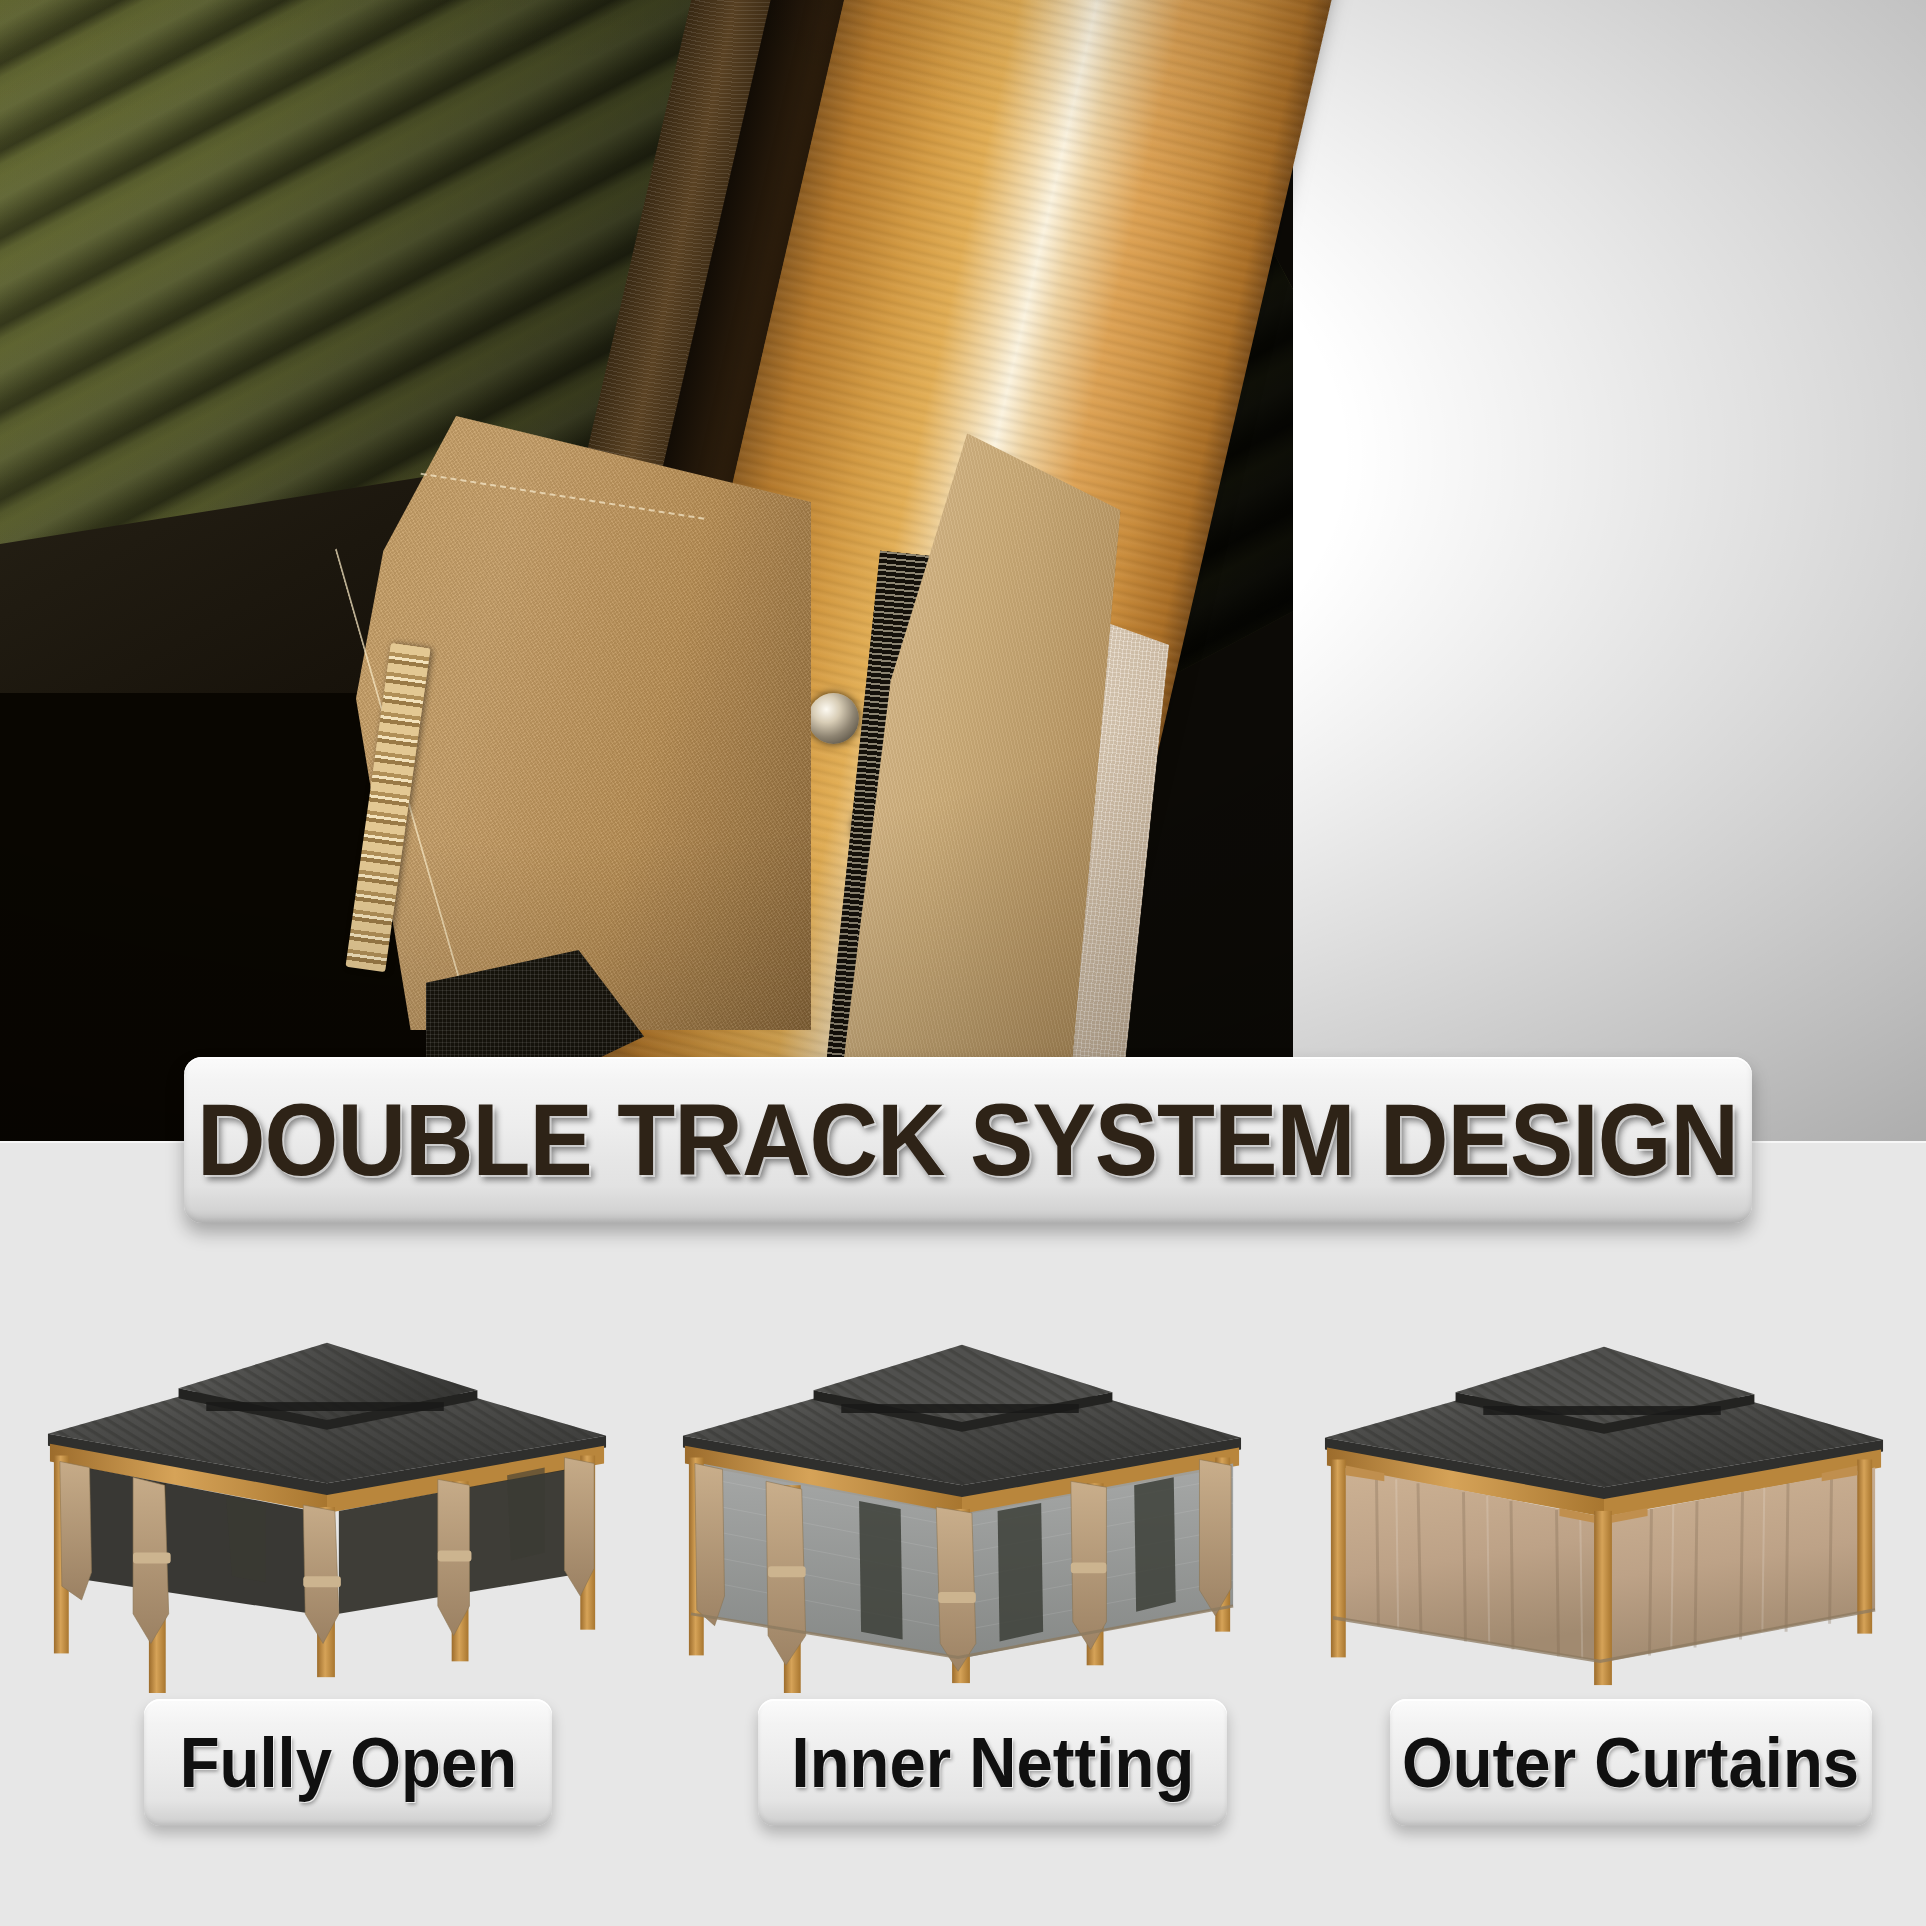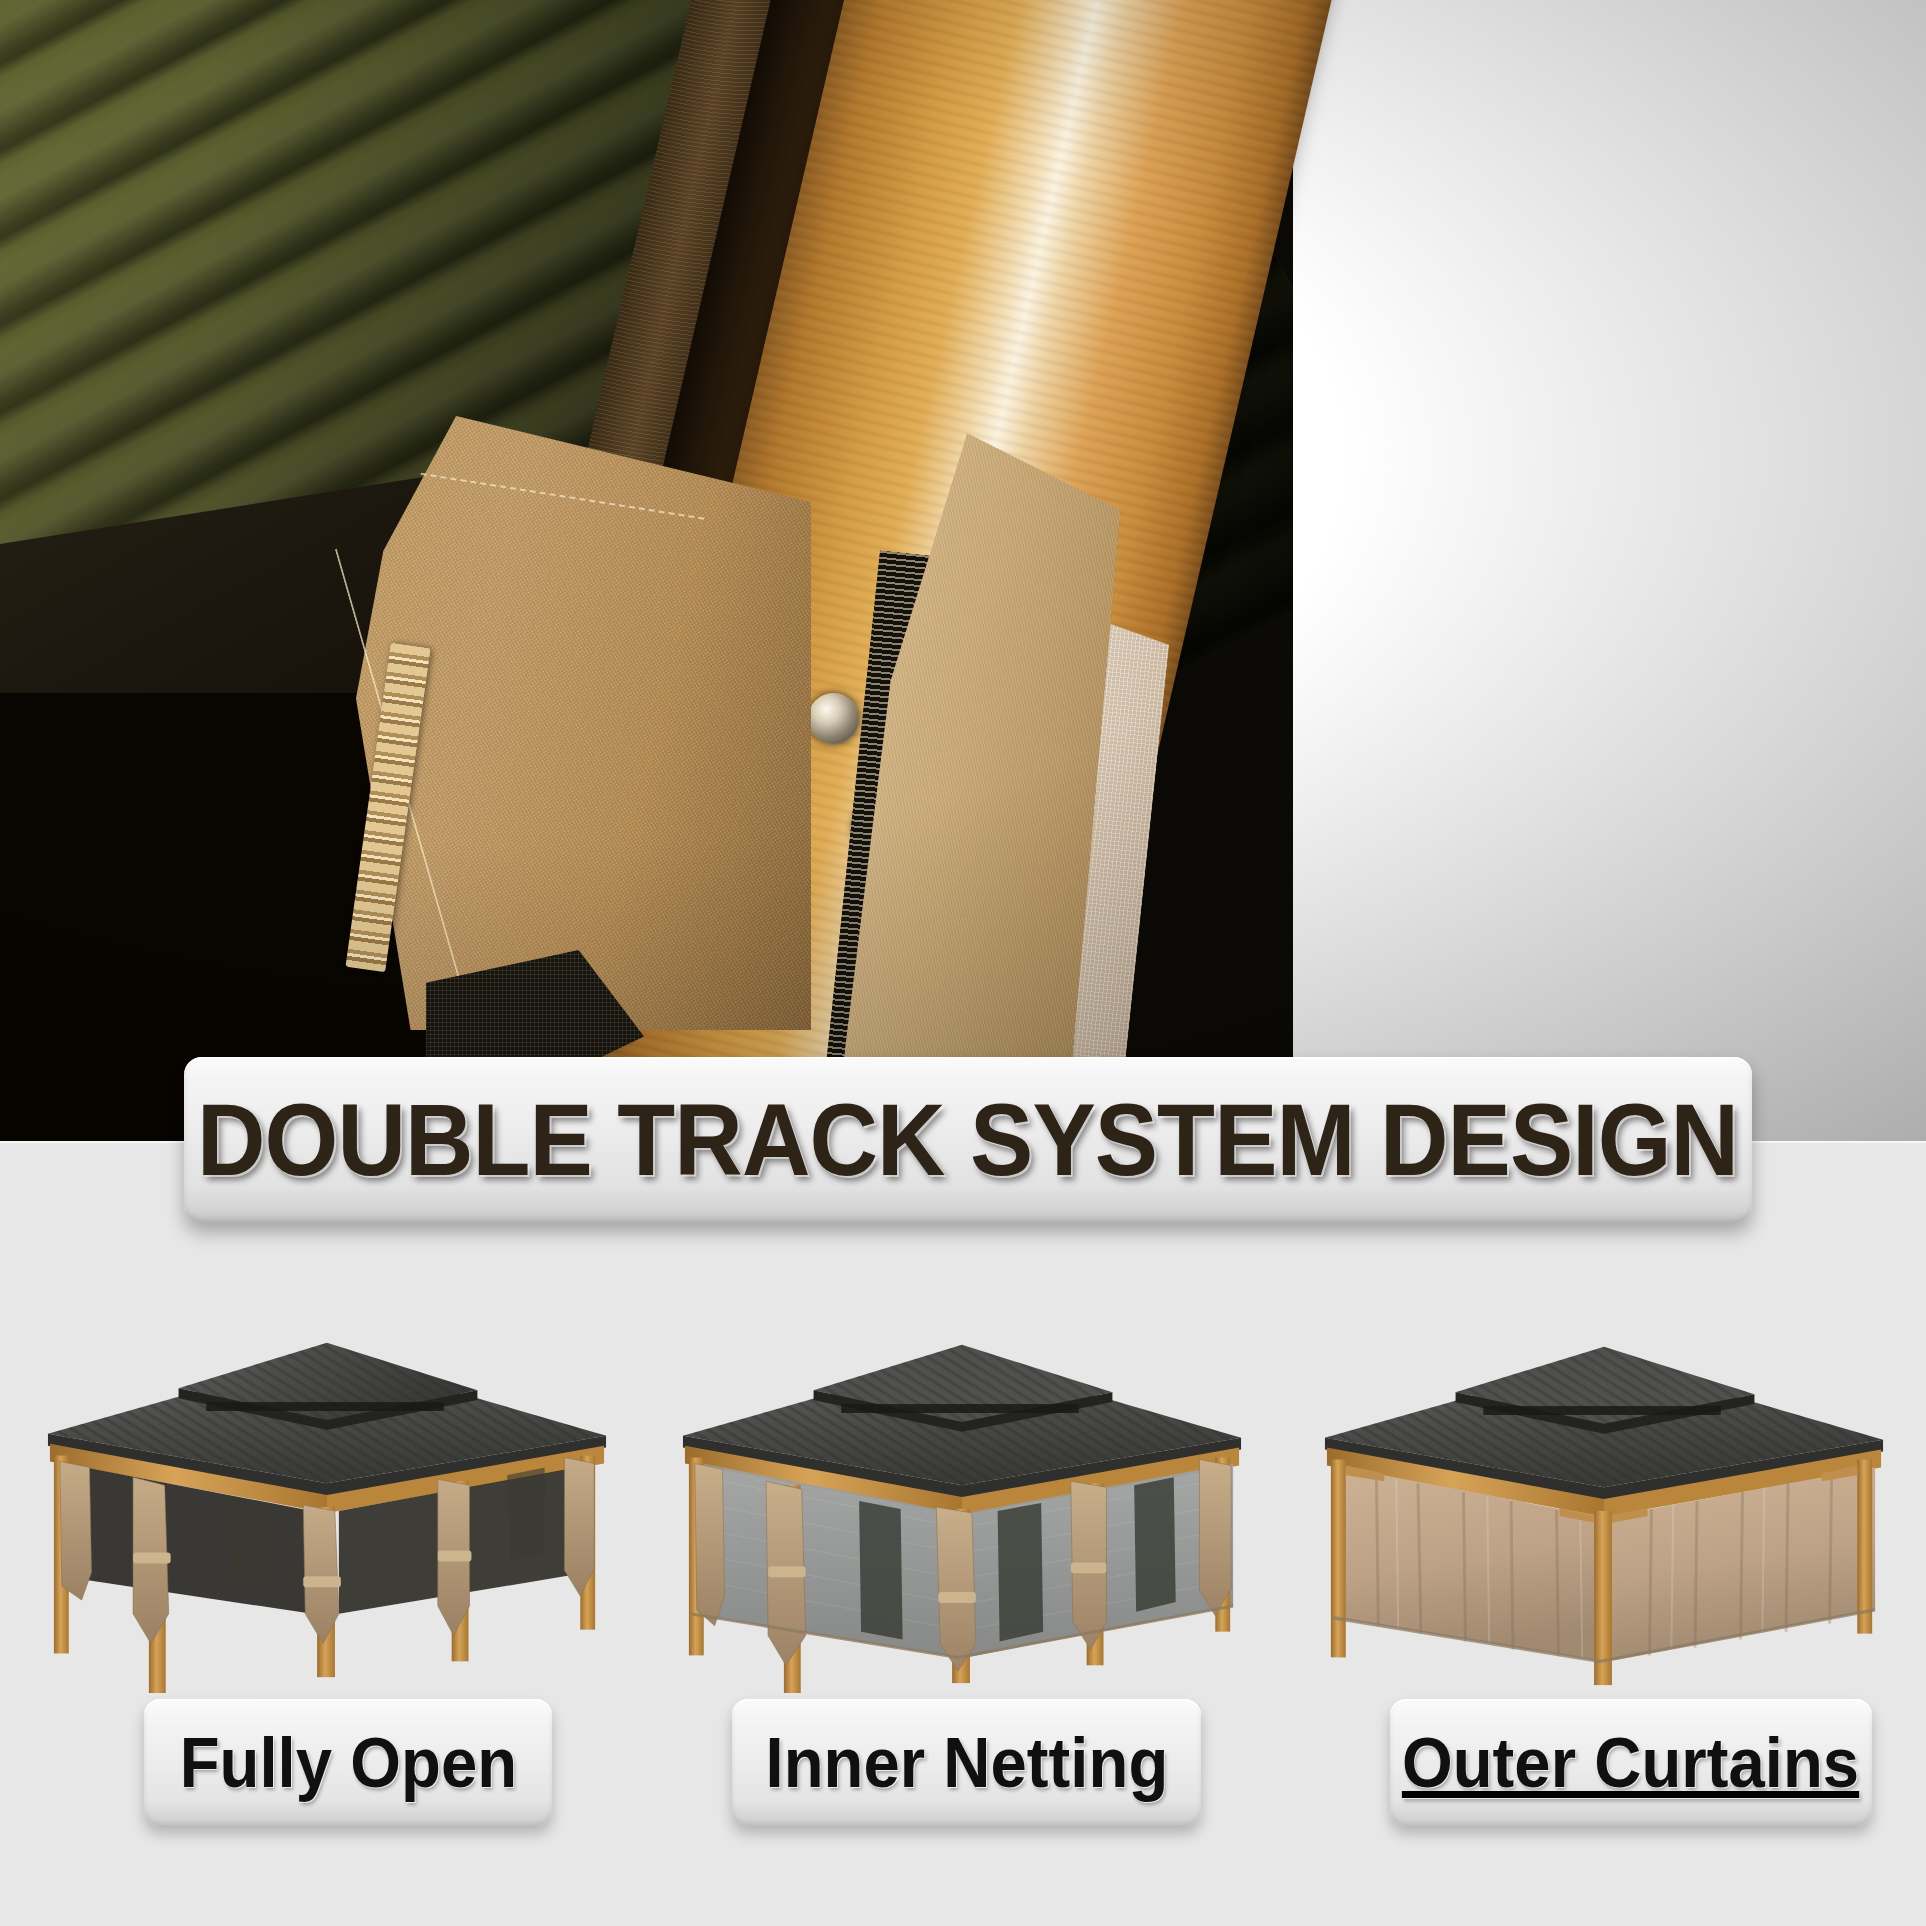--- a/index.html
+++ b/index.html
@@ -238,22 +238,22 @@
   .pill span{
     font-family:"Liberation Sans", sans-serif;
     font-weight:bold;
     font-size:71px;
     transform:scaleX(0.92);
     color:#101010;
     text-shadow:1px 1px 0 rgba(255,255,255,.75), 2px 3px 4px rgba(0,0,0,.30);
     white-space:nowrap;
   }
   .pill.p1{ left:144px; width:408px; }
-  .pill.p2{ left:732px; width:469px; }
-  .pill.p3{ left:1390px; width:482px;text-decoration:underline; }
+  .pill.p2{ left:758px; width:469px; }
+  .pill.p3{ left:1390px; width:482px; }
 </style>
 </head>
 <body>
 
 <div id="canvas">
 
   <div class="hero">
     <div class="hero-ceiling"></div>
     <div class="hero-dark"></div>
     <div class="hero-dark2"></div>

